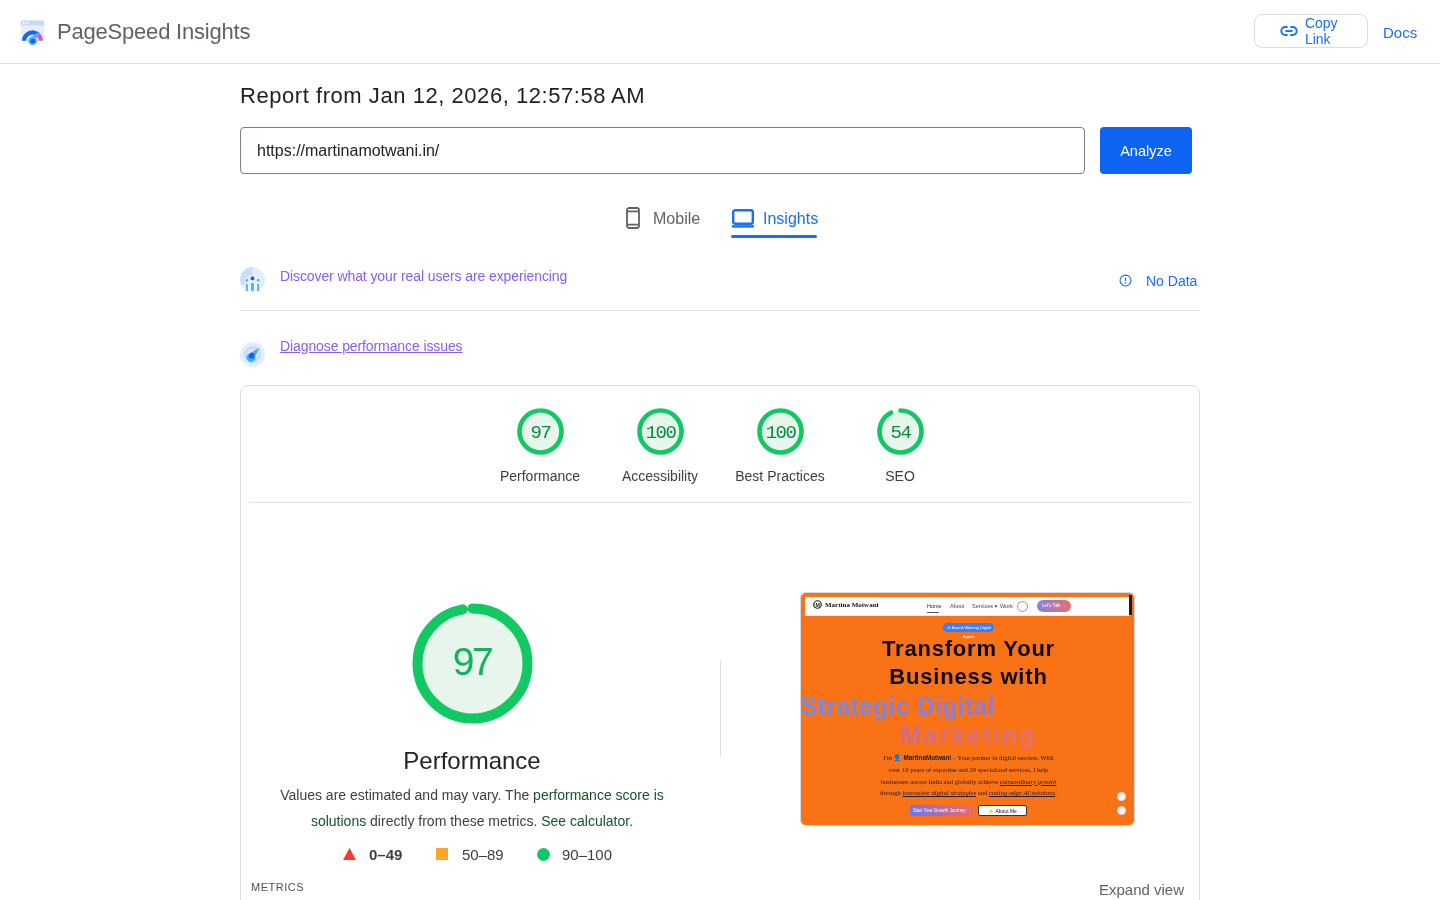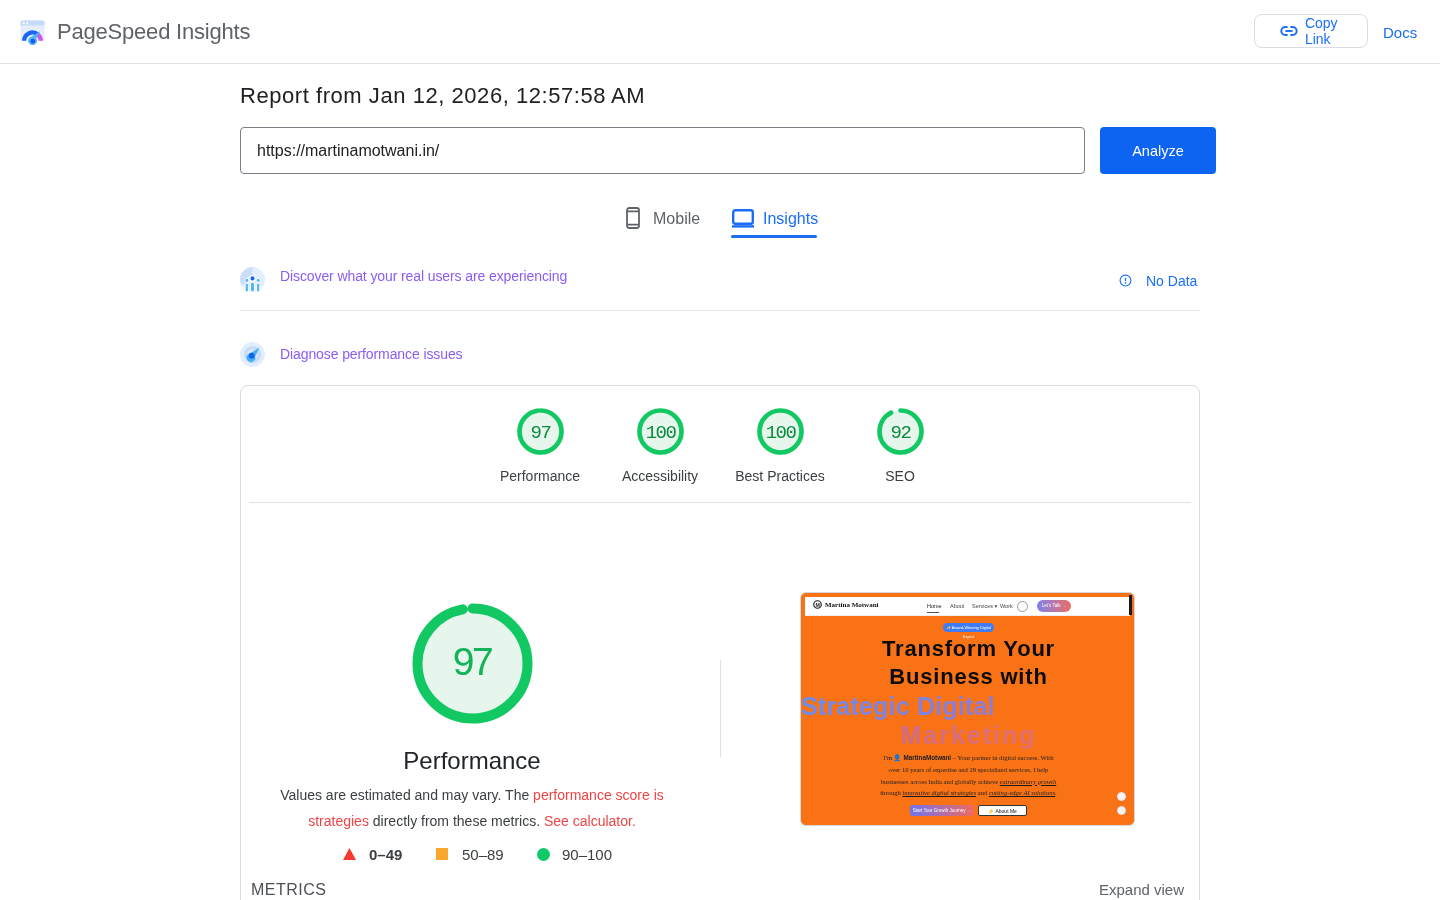--- a/index.html
+++ b/index.html
@@ -9,41 +9,41 @@
 .abs{position:absolute;}
 
 #hdr{position:absolute;left:0;top:0;width:1440px;height:64px;border-bottom:1px solid #dfe1e5;background:#fff;}
 #brand{position:absolute;left:57px;top:19px;font-size:22px;color:#5f6368;letter-spacing:-0.2px;}
 #copybtn{position:absolute;left:1254px;top:14px;width:114px;height:34px;border:1px solid #dadce0;border-radius:8px;display:flex;align-items:center;justify-content:center;gap:7px;color:#1a6ef5;font-size:14px;font-weight:500;padding-left:25px;}
 #docs{position:absolute;left:1383px;top:24px;font-size:15px;font-weight:500;color:#1a6ef5;}
 
 #h1{position:absolute;left:240px;top:83px;font-size:22px;color:#202124;letter-spacing:0.55px;}
 #urlbox{position:absolute;left:240px;top:127px;width:845px;height:47px;border:1px solid #7a8087;border-radius:4px;}
 #urltext{position:absolute;left:257px;top:142px;font-size:16px;color:#202124;}
-#analyze{position:absolute;left:1100px;top:127px;width:116px;height:47px;border-radius:4px;background:#0d63f2;color:#fff;font-size:14.5px;font-weight:500;display:flex;align-items:center;justify-content:center;}
+#analyze{position:absolute;left:1100px;top:127px;width:92px;height:47px;border-radius:4px;background:#0d63f2;color:#fff;font-size:14.5px;font-weight:500;display:flex;align-items:center;justify-content:center;}
 
 .tabtxt{position:absolute;font-size:16px;font-weight:500;}
 #tabunderline{position:absolute;left:731px;top:235px;width:86px;height:3px;border-radius:2px;background:#1a6ef5;}
 
 .rowtitle{position:absolute;font-size:14px;color:#8b5cf6;letter-spacing:-0.1px;}
 #nodata{position:absolute;left:1146px;top:273px;font-size:14px;font-weight:500;color:#1a6ef5;}
 #div1{position:absolute;left:240px;top:310px;width:960px;height:1px;background:#e3e5e8;}
 
 #card{position:absolute;left:240px;top:385px;width:960px;height:620px;border:1px solid #dadce0;border-radius:8px;background:#fff;}
 .glabel{position:absolute;font-size:14px;color:#3c4043;text-align:center;width:120px;}
 .gnum{position:absolute;font-family:"Liberation Mono",monospace;color:#0b8a3e;text-align:center;}
 .gnum.small{width:47px;font-size:19px;letter-spacing:-1.5px;}
 #carddiv{position:absolute;left:249px;top:502px;width:942px;height:1px;background:#e0e2e5;}
 #bignum{position:absolute;left:412px;top:640px;width:120px;font-size:39px;letter-spacing:-2.5px;color:#12b35a;text-align:center;}
 #perf{position:absolute;left:312px;top:747px;width:320px;text-align:center;font-size:24px;color:#212529;}
 #desc{position:absolute;left:277px;top:782px;width:390px;text-align:center;font-size:14px;line-height:26px;color:#3c4043;}
-#desc a{color:#ef4444;text-decoration:none;}
+#desc a{color:#14532d;text-decoration:none;}
 .legtxt{position:absolute;top:846px;font-size:15px;color:#3c4043;}
 #vdiv{position:absolute;left:720px;top:660px;width:1px;height:97px;background:#e0e0e0;}
-#metrics{position:absolute;left:251px;top:881px;font-size:16px;letter-spacing:0.5px;color:#4d5156;}
+#metrics{position:absolute;left:251px;top:881px;font-size:11px;letter-spacing:0.5px;color:#4d5156;}
 #expand{position:absolute;left:1099px;top:881px;width:90px;font-size:15px;color:#5f6368;}
 
 #thumb{position:absolute;left:800px;top:592px;width:335px;height:234px;border:1px solid #d5d8dc;border-radius:6px;background:#f97316;overflow:hidden;}
 #thumb .shdr{position:absolute;left:4px;top:4px;right:4px;height:19px;background:#fff;border-bottom:1px solid #eee;}
 .tiny{position:absolute;white-space:nowrap;}
 .gradtxt{background-clip:text;-webkit-background-clip:text;color:transparent;-webkit-text-fill-color:transparent;font-weight:bold;}
 </style>
 </head>
 <body>
 <div id="page">
@@ -106,21 +106,21 @@
   <div id="nodata">No Data</div>
   <div id="div1"></div>
 
   <svg class="abs" style="left:240px;top:342px" width="25" height="25" viewBox="0 0 25 25">
     <circle cx="12.5" cy="12.5" r="12.5" fill="#e2edfd"></circle>
     <circle cx="12.5" cy="12.5" r="8.6" fill="#c7dbfa"></circle>
     <circle cx="12.5" cy="12.5" r="5.3" fill="#dfeafc"></circle>
     <path d="M19.6 5.6 L 8.0 12.4 A 4.4 4.4 0 1 0 15.2 14.4 Z" fill="#43b0f5"></path>
     <circle cx="11.6" cy="13.7" r="2.9" fill="#1361ef"></circle>
   </svg>
-  <div class="rowtitle" style="left:280px;top:346px;">Diagnose performance issues</div>
+  <div class="rowtitle" style="left:280px;top:338px;text-decoration:underline;">Diagnose performance issues</div>
 
   <div id="card"></div>
 
   <svg class="abs" style="left:517px;top:408px" width="47" height="47" viewBox="0 0 47 47">
     <circle cx="23.5" cy="23.5" r="20.6" fill="#e6f6ec"></circle>
     <circle cx="23.5" cy="23.5" r="21" fill="none" stroke="#12c863" stroke-width="4.7" stroke-linecap="round" stroke-dasharray="128 132" transform="rotate(-90 23.5 23.5)"></circle>
   </svg>
   <div class="gnum small" style="left:517px;top:422px;">97</div>
   <svg class="abs" style="left:637px;top:408px" width="47" height="47" viewBox="0 0 47 47">
     <circle cx="23.5" cy="23.5" r="20.6" fill="#e6f6ec"></circle>
@@ -129,34 +129,34 @@
   <div class="gnum small" style="left:637px;top:422px;">100</div>
   <svg class="abs" style="left:757px;top:408px" width="47" height="47" viewBox="0 0 47 47">
     <circle cx="23.5" cy="23.5" r="20.6" fill="#e6f6ec"></circle>
     <circle cx="23.5" cy="23.5" r="21" fill="none" stroke="#12c863" stroke-width="4.7"></circle>
   </svg>
   <div class="gnum small" style="left:757px;top:422px;">100</div>
   <svg class="abs" style="left:877px;top:408px" width="47" height="47" viewBox="0 0 47 47">
     <circle cx="23.5" cy="23.5" r="20.6" fill="#e6f6ec"></circle>
     <circle cx="23.5" cy="23.5" r="21" fill="none" stroke="#12c863" stroke-width="4.7" stroke-linecap="round" stroke-dasharray="121.4 132" transform="rotate(-90 23.5 23.5)"></circle>
   </svg>
-  <div class="gnum small" style="left:877px;top:422px;">92</div>
+  <div class="gnum small" style="left:877px;top:422px;">54</div>
   <div class="glabel" style="left:480px;top:468px;">Performance</div>
   <div class="glabel" style="left:600px;top:468px;">Accessibility</div>
   <div class="glabel" style="left:720px;top:468px;">Best Practices</div>
   <div class="glabel" style="left:840px;top:468px;">SEO</div>
   <div id="carddiv"></div>
 
   <svg class="abs" style="left:412px;top:603px" width="121" height="121" viewBox="0 0 121 121">
     <circle cx="60.5" cy="60.5" r="50.5" fill="#e6f6ec"></circle>
     <circle cx="60.5" cy="60.5" r="55" fill="none" stroke="#12c863" stroke-width="10" stroke-linecap="round" stroke-dasharray="335.2 345.6" transform="rotate(-90 60.5 60.5)"></circle>
   </svg>
   <div id="bignum">97</div>
   <div id="perf">Performance</div>
-  <div id="desc">Values are estimated and may vary. The <a>performance score is</a><br><a>strategies</a> directly from these metrics. <a>See calculator.</a></div>
+  <div id="desc">Values are estimated and may vary. The <a>performance score is</a><br><a>solutions</a> directly from these metrics. <a>See calculator.</a></div>
   <svg class="abs" style="left:343px;top:848px" width="13" height="12" viewBox="0 0 13 12">
       <path d="M6.5 0 L13 12 H0 Z" fill="#f43b30"></path>
     </svg>
   <div class="legtxt" style="left:369px;font-weight:bold;">0–49</div>
   <svg class="abs" style="left:436px;top:848px" width="12" height="12" viewBox="0 0 12 12">
       <rect width="12" height="12" fill="#f9a62b"></rect>
     </svg>
   <div class="legtxt" style="left:462px;">50–89</div>
   <svg class="abs" style="left:537px;top:848px" width="13" height="13" viewBox="0 0 13 13">
       <circle cx="6.5" cy="6.5" r="6.5" fill="#0fc968"></circle>

